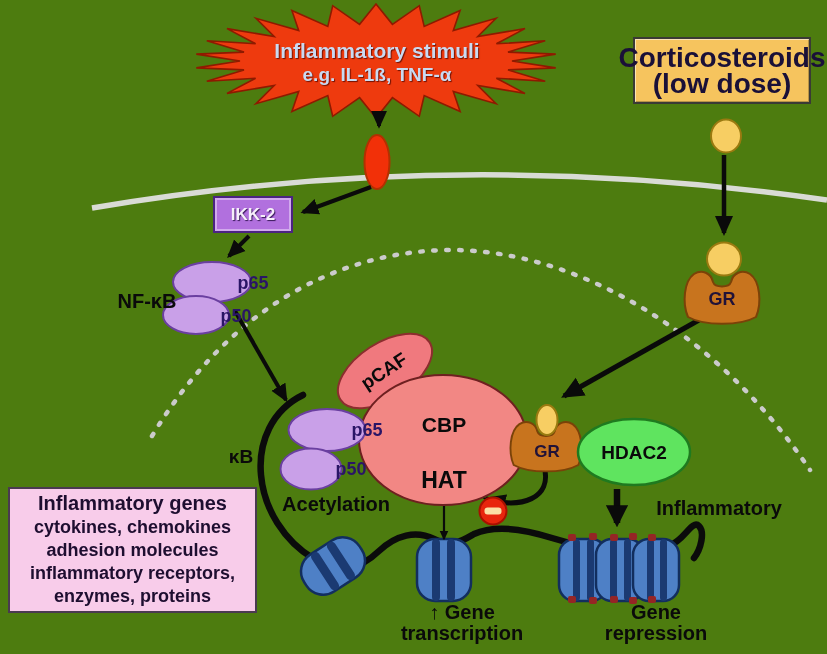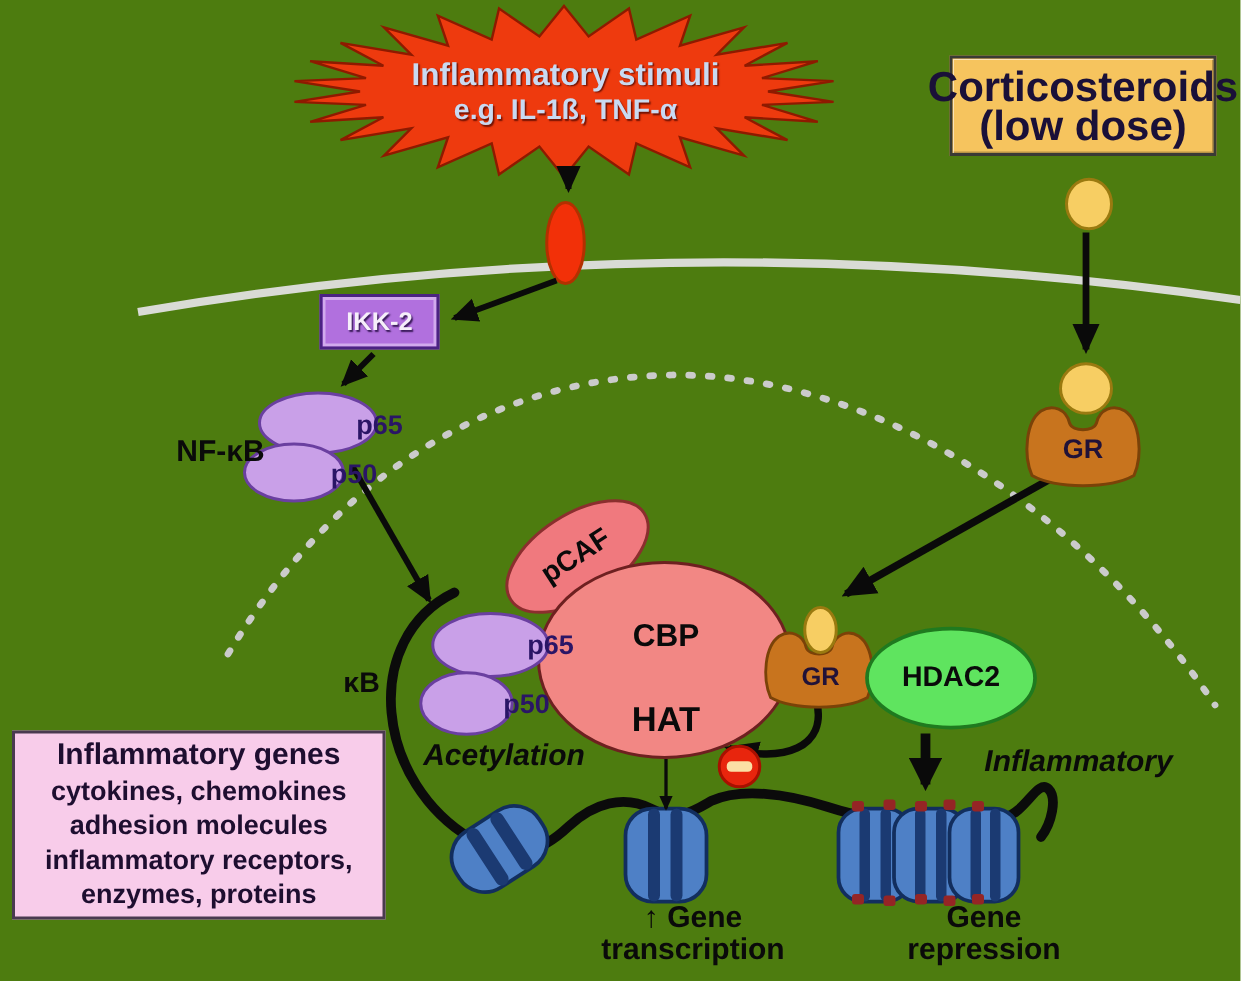--- a/index.html
+++ b/index.html
@@ -5,21 +5,21 @@
   html,body{margin:0;padding:0;background:#fff;}
   .canvas{
     position:relative; width:827px; height:654px; background:#4d7c0f;
     font-family:"Liberation Sans", sans-serif; overflow:hidden;
   }
   .canvas svg{position:absolute;left:0;top:0;}
   .lbl{
     position:absolute; font-weight:bold; color:#0a0a0a; white-space:nowrap;
     transform:translate(-50%,-50%); line-height:1; user-select:none;
   }
-  .italic{font-style:italic;}
+  .italic{}
   .burst-text{
     position:absolute; left:377px; top:62px; width:270px;
     transform:translate(-50%,-50%); text-align:center; font-weight:bold;
     color:#C9DAF2; text-shadow:1px 1px 1px rgba(90,10,0,.85);
   }
   .burst-text .l1{font-size:21px; line-height:25px;}
   .burst-text .l2{font-size:19px; line-height:24px;}
   .cortico-box{
     position:absolute; left:633px; top:37px; width:178px; height:67px;
     background:#F6C45E; border:2px solid #3a3a35; box-sizing:border-box;

